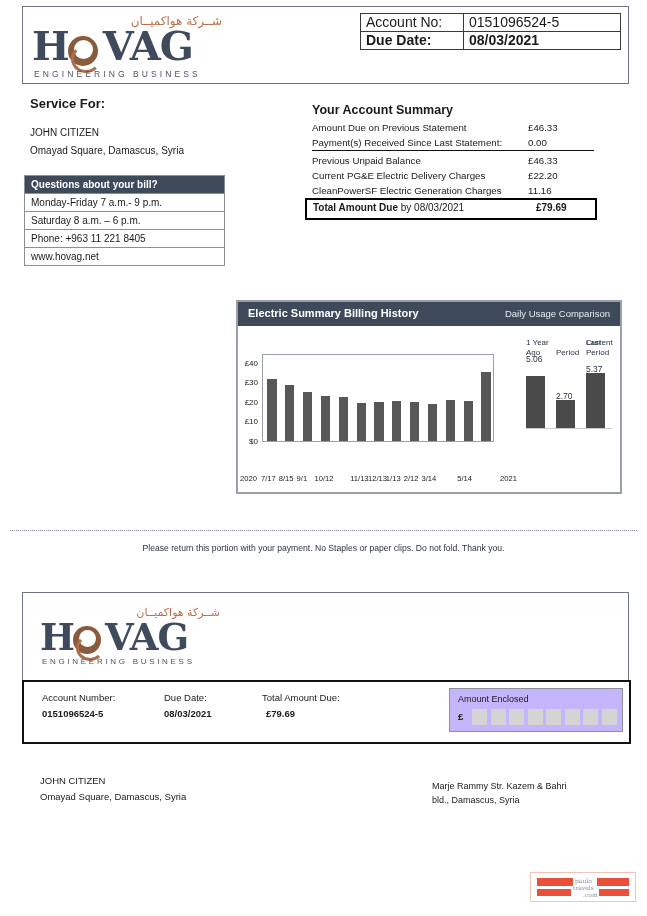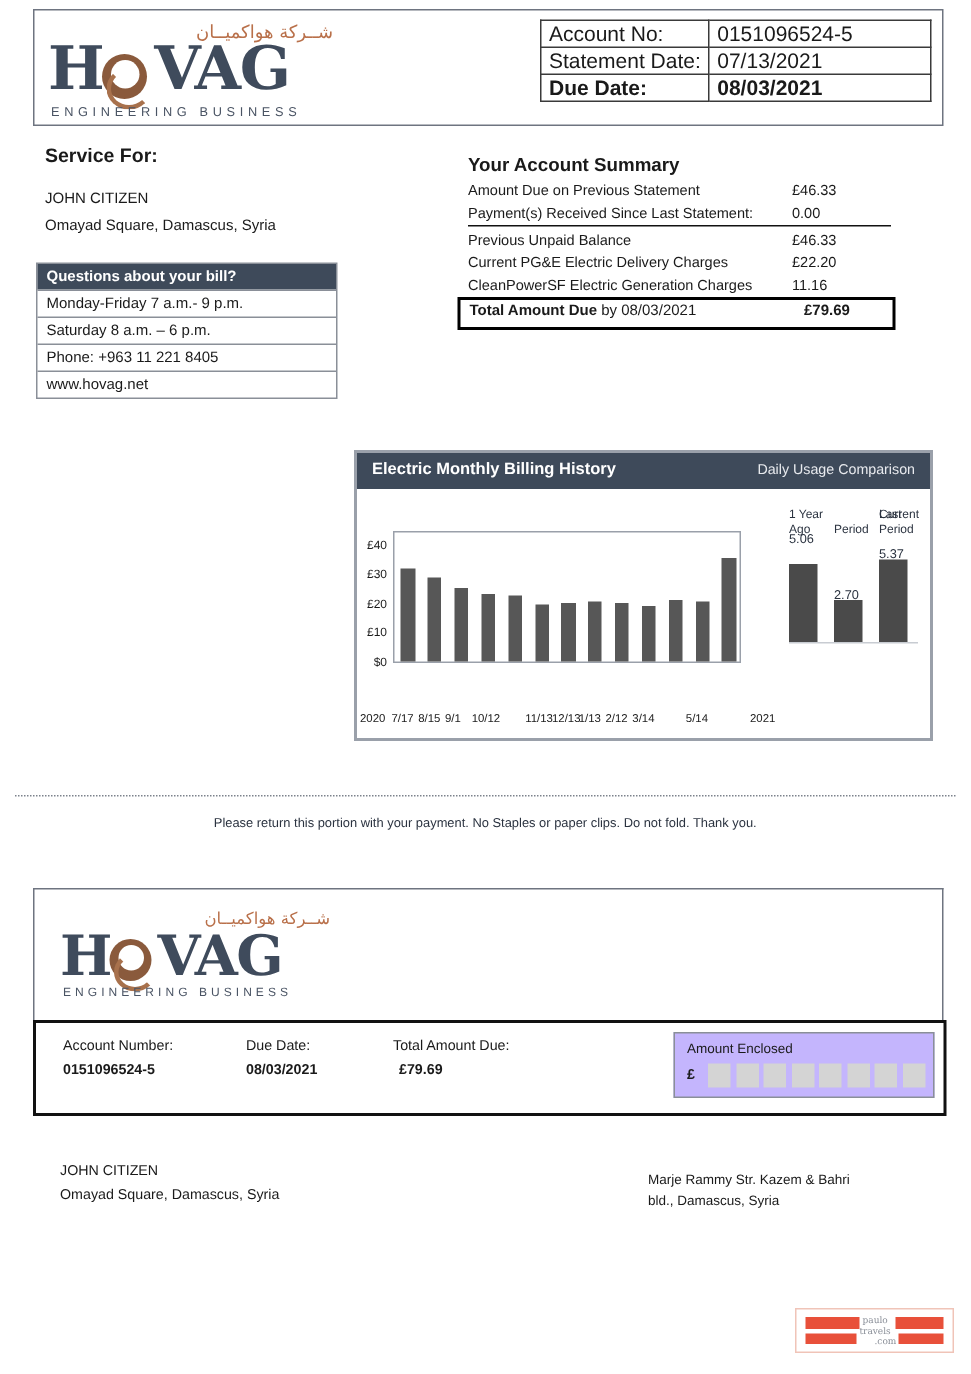--- a/index.html
+++ b/index.html
@@ -105,24 +105,20 @@
     <div class="ring" style="left:39px;top:31px;width:24px;height:22px;border:3px solid #a8714c;border-top-color:transparent;border-right-color:transparent;"></div>
     <div class="sub">ENGINEERING BUSINESS</div>
   </div>
 
   <table class="acct">
     <tbody>
         <tr>
       <td class="k">Account No:</td>
       <td>0151096524-5</td>
     </tr>
-    <tr>
-      <td class="k">Statement Date:</td>
-      <td>07/13/2021</td>
-    </tr>
     <tr class="due">
       <td class="k">Due Date:</td>
       <td>08/03/2021</td>
     </tr>
   </tbody>
     </table>
 
   <div class="svc-title">Service For:</div>
   <div class="svc-name">JOHN CITIZEN</div>
   <div class="svc-addr">Omayad Square, Damascus, Syria</div>
@@ -161,21 +157,21 @@
   </tbody>
     </table>
 
   <div class="total">
     <div class="lbl"><b>Total Amount Due</b><span> by 08/03/2021</span></div>
     <div class="val">£79.69</div>
   </div>
 
   <div class="chart">
     <div class="bar">
-      <div class="t1">Electric Monthly Billing History</div>
+      <div class="t1">Electric Summary Billing History</div>
       <div class="t2">Daily Usage Comparison</div>
     </div>
     <div class="body">
 
       <div class="bc">
         <div class="plot" id="bc-plot">
             <div class="b" style="left: 4.28308px; width: 9.28px; height: 61.6px; background: rgb(87, 87, 87);"></div>
             <div class="b" style="left: 22.1292px; width: 9.28px; height: 55.7333px; background: rgb(87, 87, 87);"></div>
             <div class="b" style="left: 39.9754px; width: 9.28px; height: 48.8889px; background: rgb(87, 87, 87);"></div>
             <div class="b" style="left: 57.8215px; width: 9.28px; height: 44.9778px; background: rgb(87, 87, 87);"></div>

